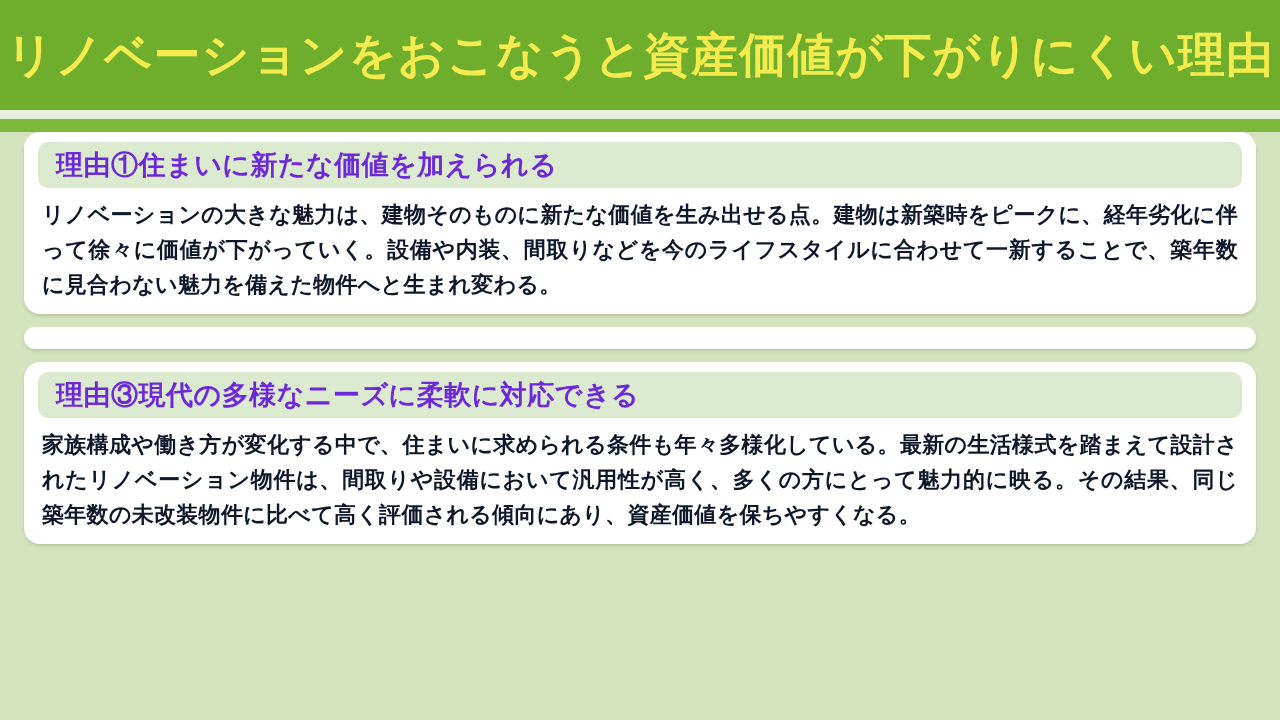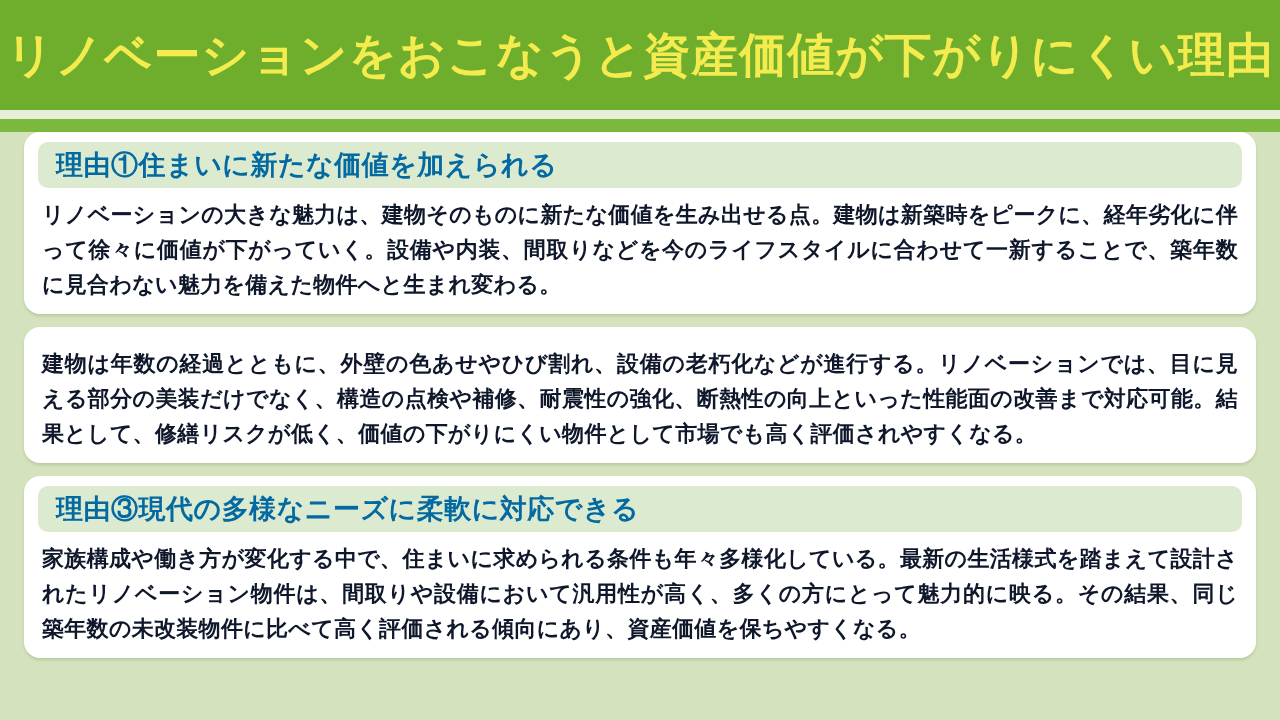--- a/index.html
+++ b/index.html
@@ -51,21 +51,21 @@
     border-radius: 10px;
     min-height: 46px;
     display: flex;
     align-items: center;
     padding: 0 18px;
   }
   .pill h2 {
     margin: 0;
     font-size: 27px;
     font-weight: 800;
-    color: #0369a1;
+    color: #6d28d9;
     letter-spacing: 0.5px;
     white-space: nowrap;
   }
   .card p {
     margin: 9px 4px 0 4px;
     font-size: 22px;
     line-height: 35px;
     font-weight: 700;
     color: #0f172a;
     letter-spacing: 0.3px;
@@ -87,21 +87,20 @@
   <main class="content">
 
     <section class="card">
       <div class="pill">
         <h2>理由①住まいに新たな価値を加えられる</h2>
       </div>
       <p>リノベーションの大きな魅力は、建物そのものに新たな価値を生み出せる点。建物は新築時をピークに、経年劣化に伴って徐々に価値が下がっていく。設備や内装、間取りなどを今のライフスタイルに合わせて一新することで、築年数に見合わない魅力を備えた物件へと生まれ変わる。</p>
     </section>
 
     <section class="card">
-      <p>建物は年数の経過とともに、外壁の色あせやひび割れ、設備の老朽化などが進行する。リノベーションでは、目に見える部分の美装だけでなく、構造の点検や補修、耐震性の強化、断熱性の向上といった性能面の改善まで対応可能。結果として、修繕リスクが低く、価値の下がりにくい物件として市場でも高く評価されやすくなる。</p>
     </section>
 
     <section class="card">
       <div class="pill">
         <h2>理由③現代の多様なニーズに柔軟に対応できる</h2>
       </div>
       <p>家族構成や働き方が変化する中で、住まいに求められる条件も年々多様化している。最新の生活様式を踏まえて設計されたリノベーション物件は、間取りや設備において汎用性が高く、多くの方にとって魅力的に映る。その結果、同じ築年数の未改装物件に比べて高く評価される傾向にあり、資産価値を保ちやすくなる。</p>
     </section>
 
   </main>

